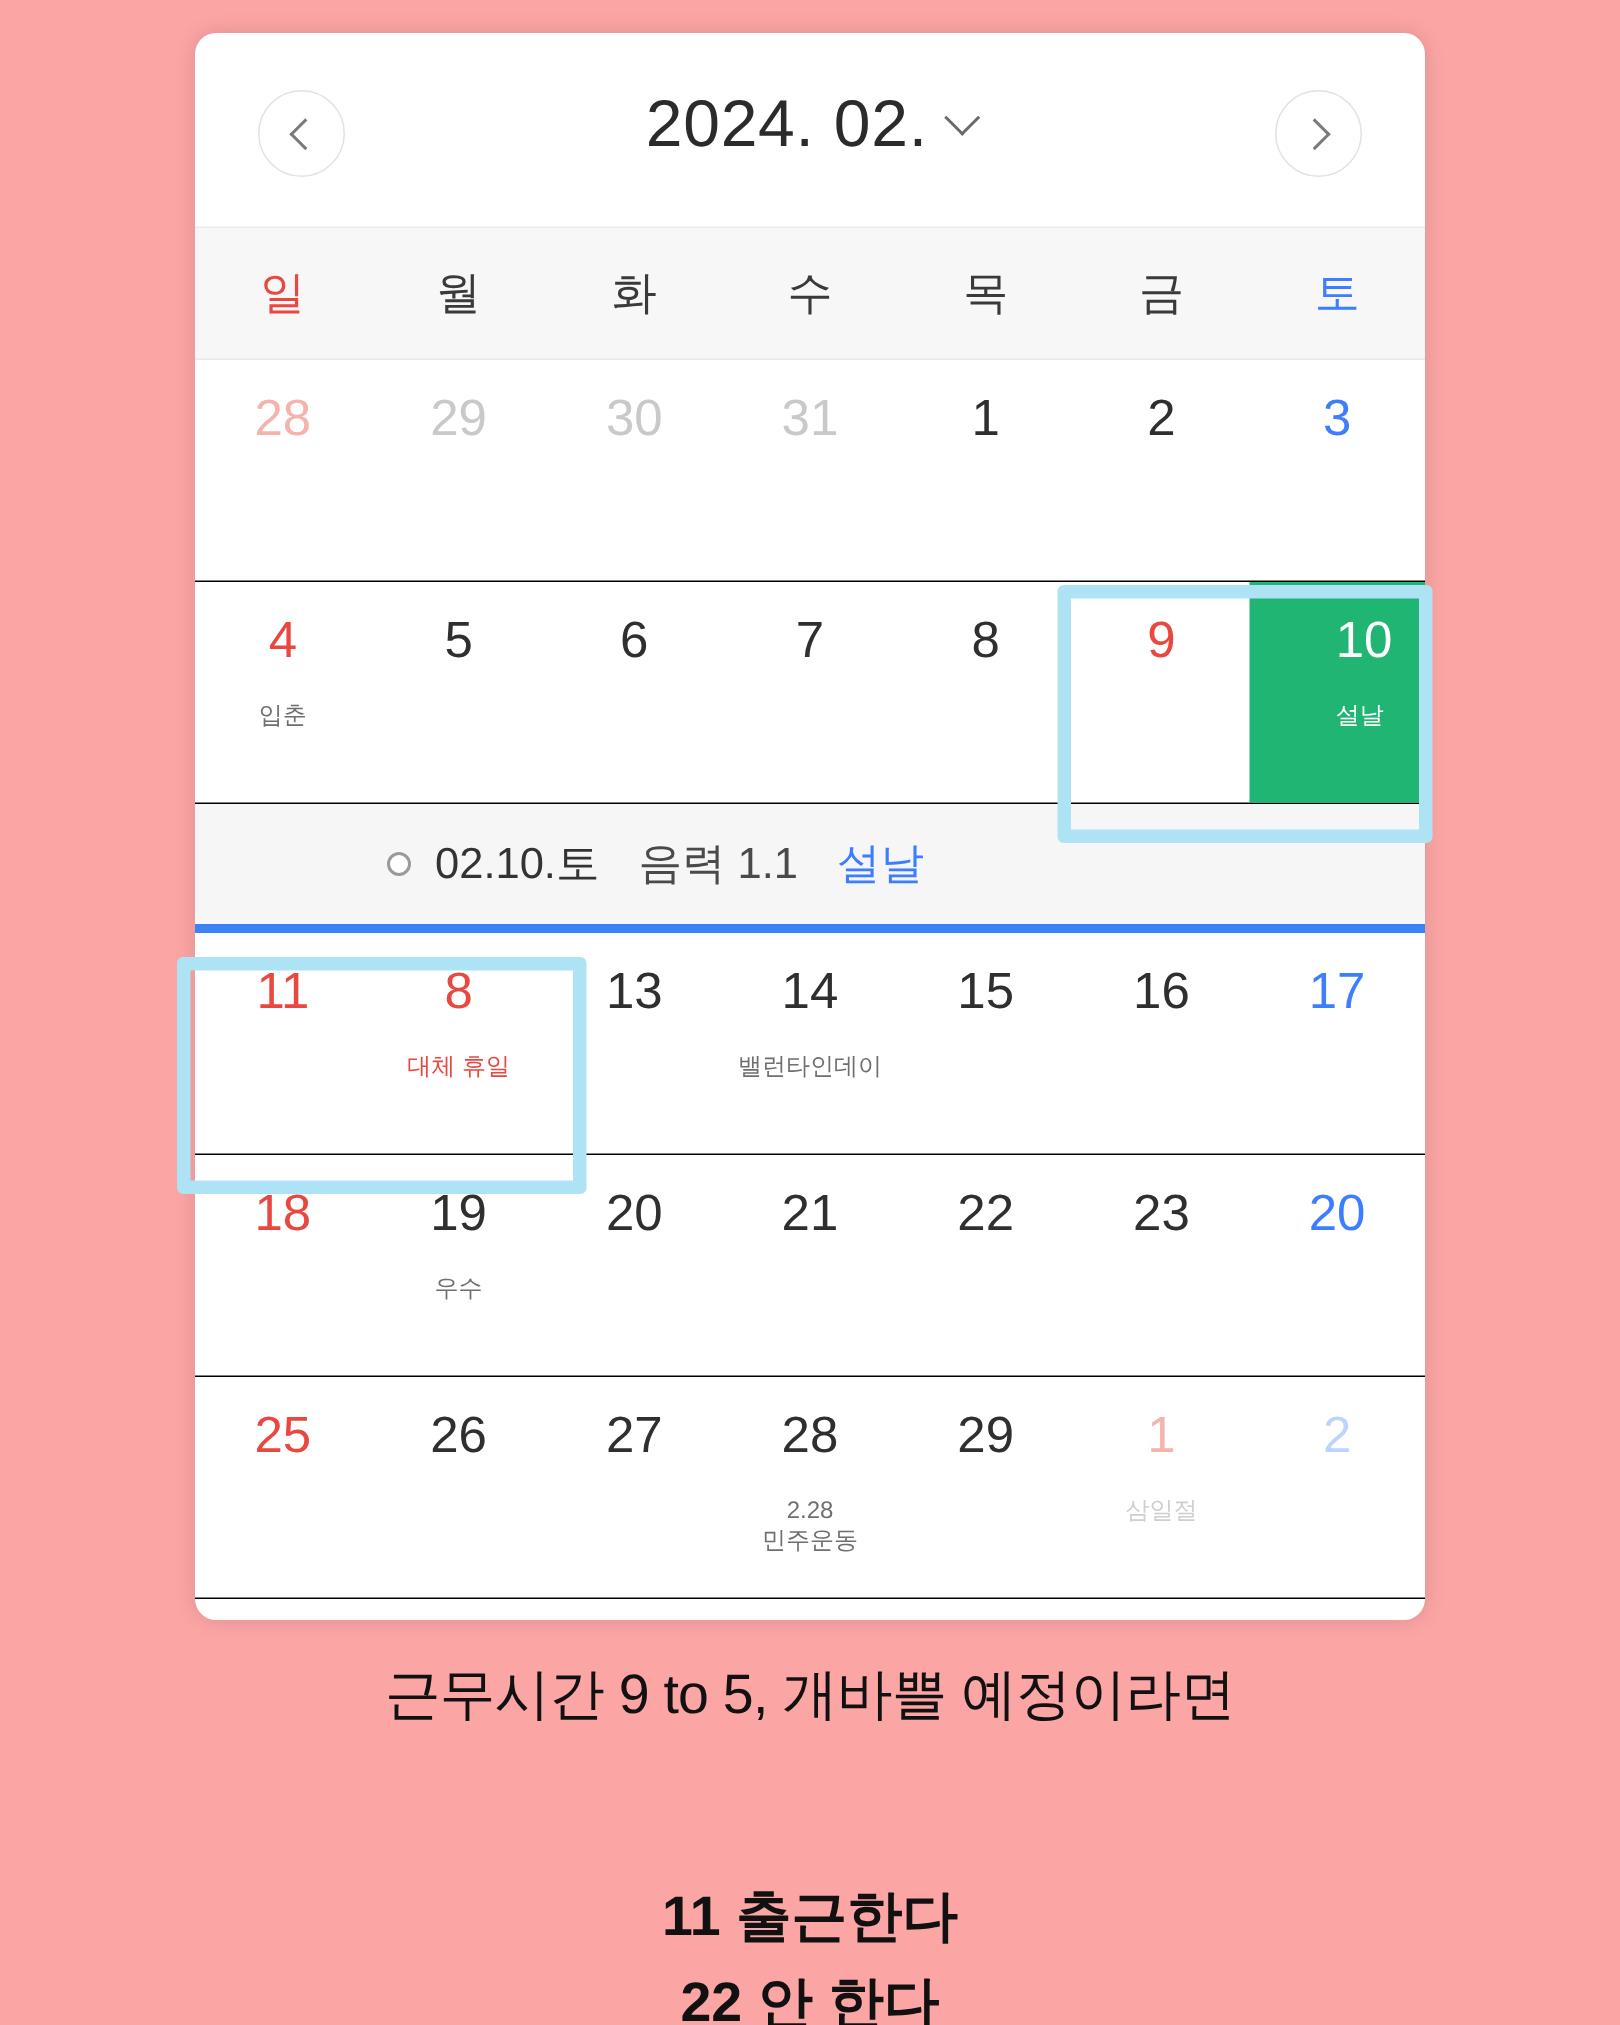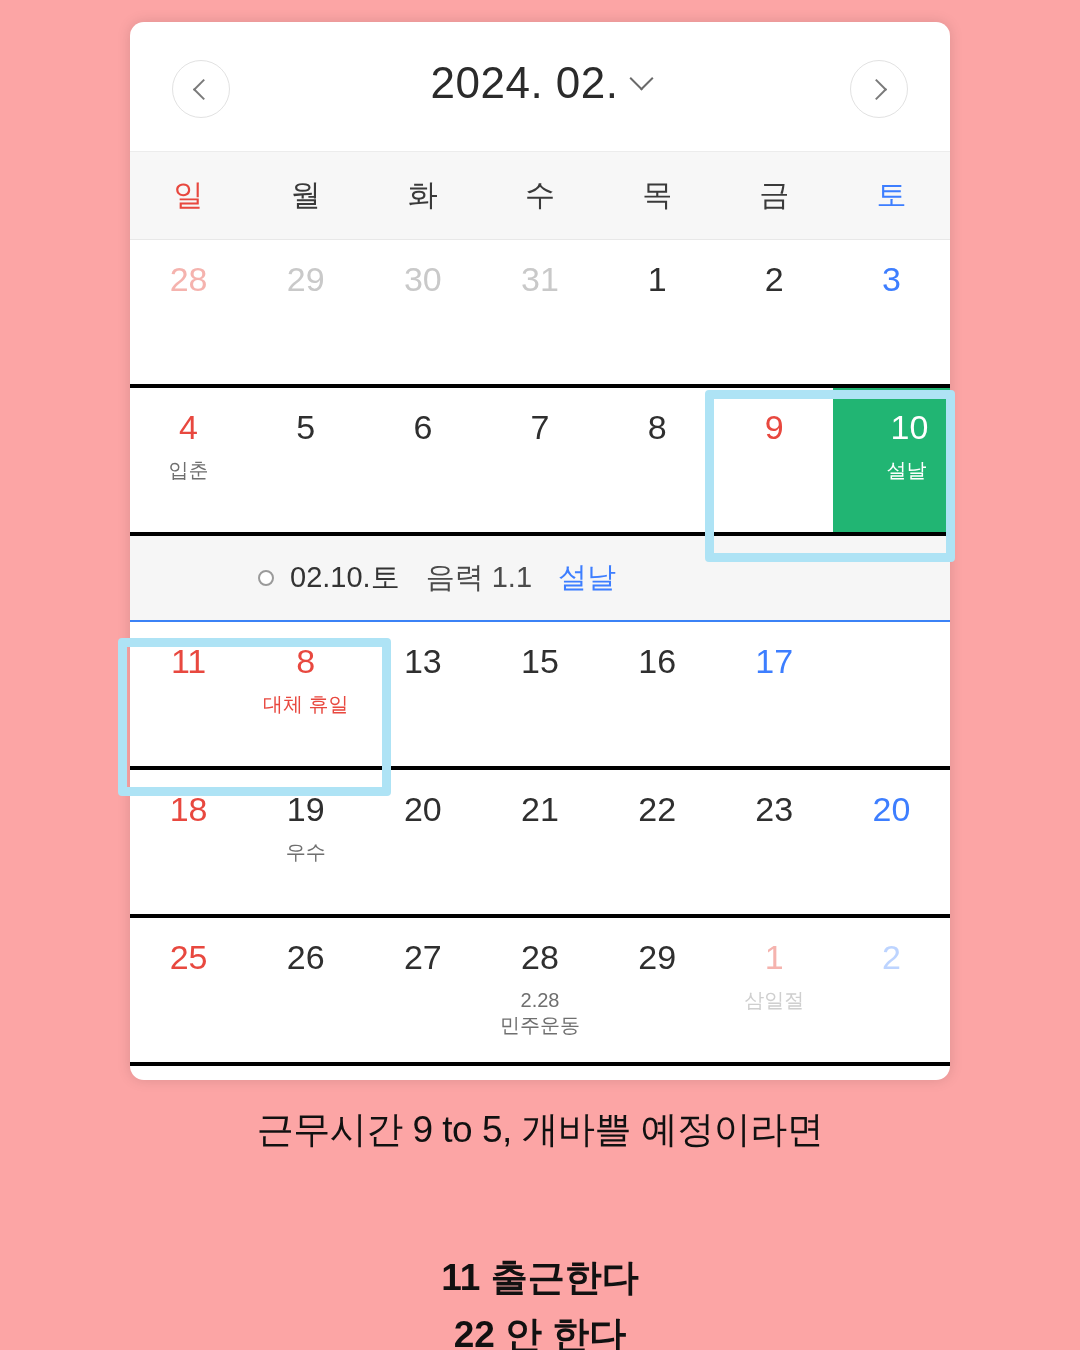--- a/index.html
+++ b/index.html
@@ -96,38 +96,38 @@
     color: #3a3a3a;
   }
   .wd-sun { color: #e8483f !important; }
   .wd-sat { color: #3d7eff !important; }
 
   
   .week {
     display: grid;
     grid-template-columns: repeat(7, 1fr);
     height: 148px;
-    border-bottom: 4px solid #000000;
+    border-bottom: 1px solid #000000;
     position: relative;
   }
   .day {
     position: relative;
     padding-top: 22px;
     text-align: center;
   }
   .day .num {
     font-size: 34px;
     color: #2f2f2f;
     line-height: 1;
     display: block;
   }
   .day .label {
     display: block;
-    margin-top: 14px;
-    font-size: 20px;
+    margin-top: 24px;
+    font-size: 16px;
     color: #6f6f6f;
     line-height: 1.25;
     padding: 0 6px;
   }
   .num.sun  { color: #e8483f; }
   .num.sat  { color: #3d7eff; }
   .num.out  { color: #c9c9c9; }
   .num.out-sun { color: #f5b3ae; }
   .num.out-sat { color: #bdd4ff; }
   .label.out { color: #cfcfcf; }
@@ -140,21 +140,21 @@
   .day.holiday-fill .num,
   .day.holiday-fill .label {
     color: #ffffff;
     padding-left: 36px;
   }
 
   
   .lunar-strip {
     height: 86px;
     background: #f6f6f6;
-    border-bottom: 2px solid #3b82f6;
+    border-bottom: 6px solid #3b82f6;
     display: flex;
     align-items: center;
     padding-left: 160px;
     gap: 26px;
     position: relative;
   }
   .lunar-dot {
     position: absolute;
     left: 128px;
     top: 50%;
@@ -304,20 +304,24 @@
         </div>
       <div class="day">
           <span class="num sun">8</span>
           <span class="label red">대체 휴일</span>
         </div>
       <div class="day">
           <span class="num">13</span>
           <span class="label"></span>
         </div>
       <div class="day">
+          <span class="num">14</span>
+          <span class="label">밸런타인데이</span>
+        </div>
+      <div class="day">
           <span class="num">15</span>
           <span class="label"></span>
         </div>
       <div class="day">
           <span class="num">16</span>
           <span class="label"></span>
         </div>
       <div class="day">
           <span class="num sat">17</span>
           <span class="label"></span>

